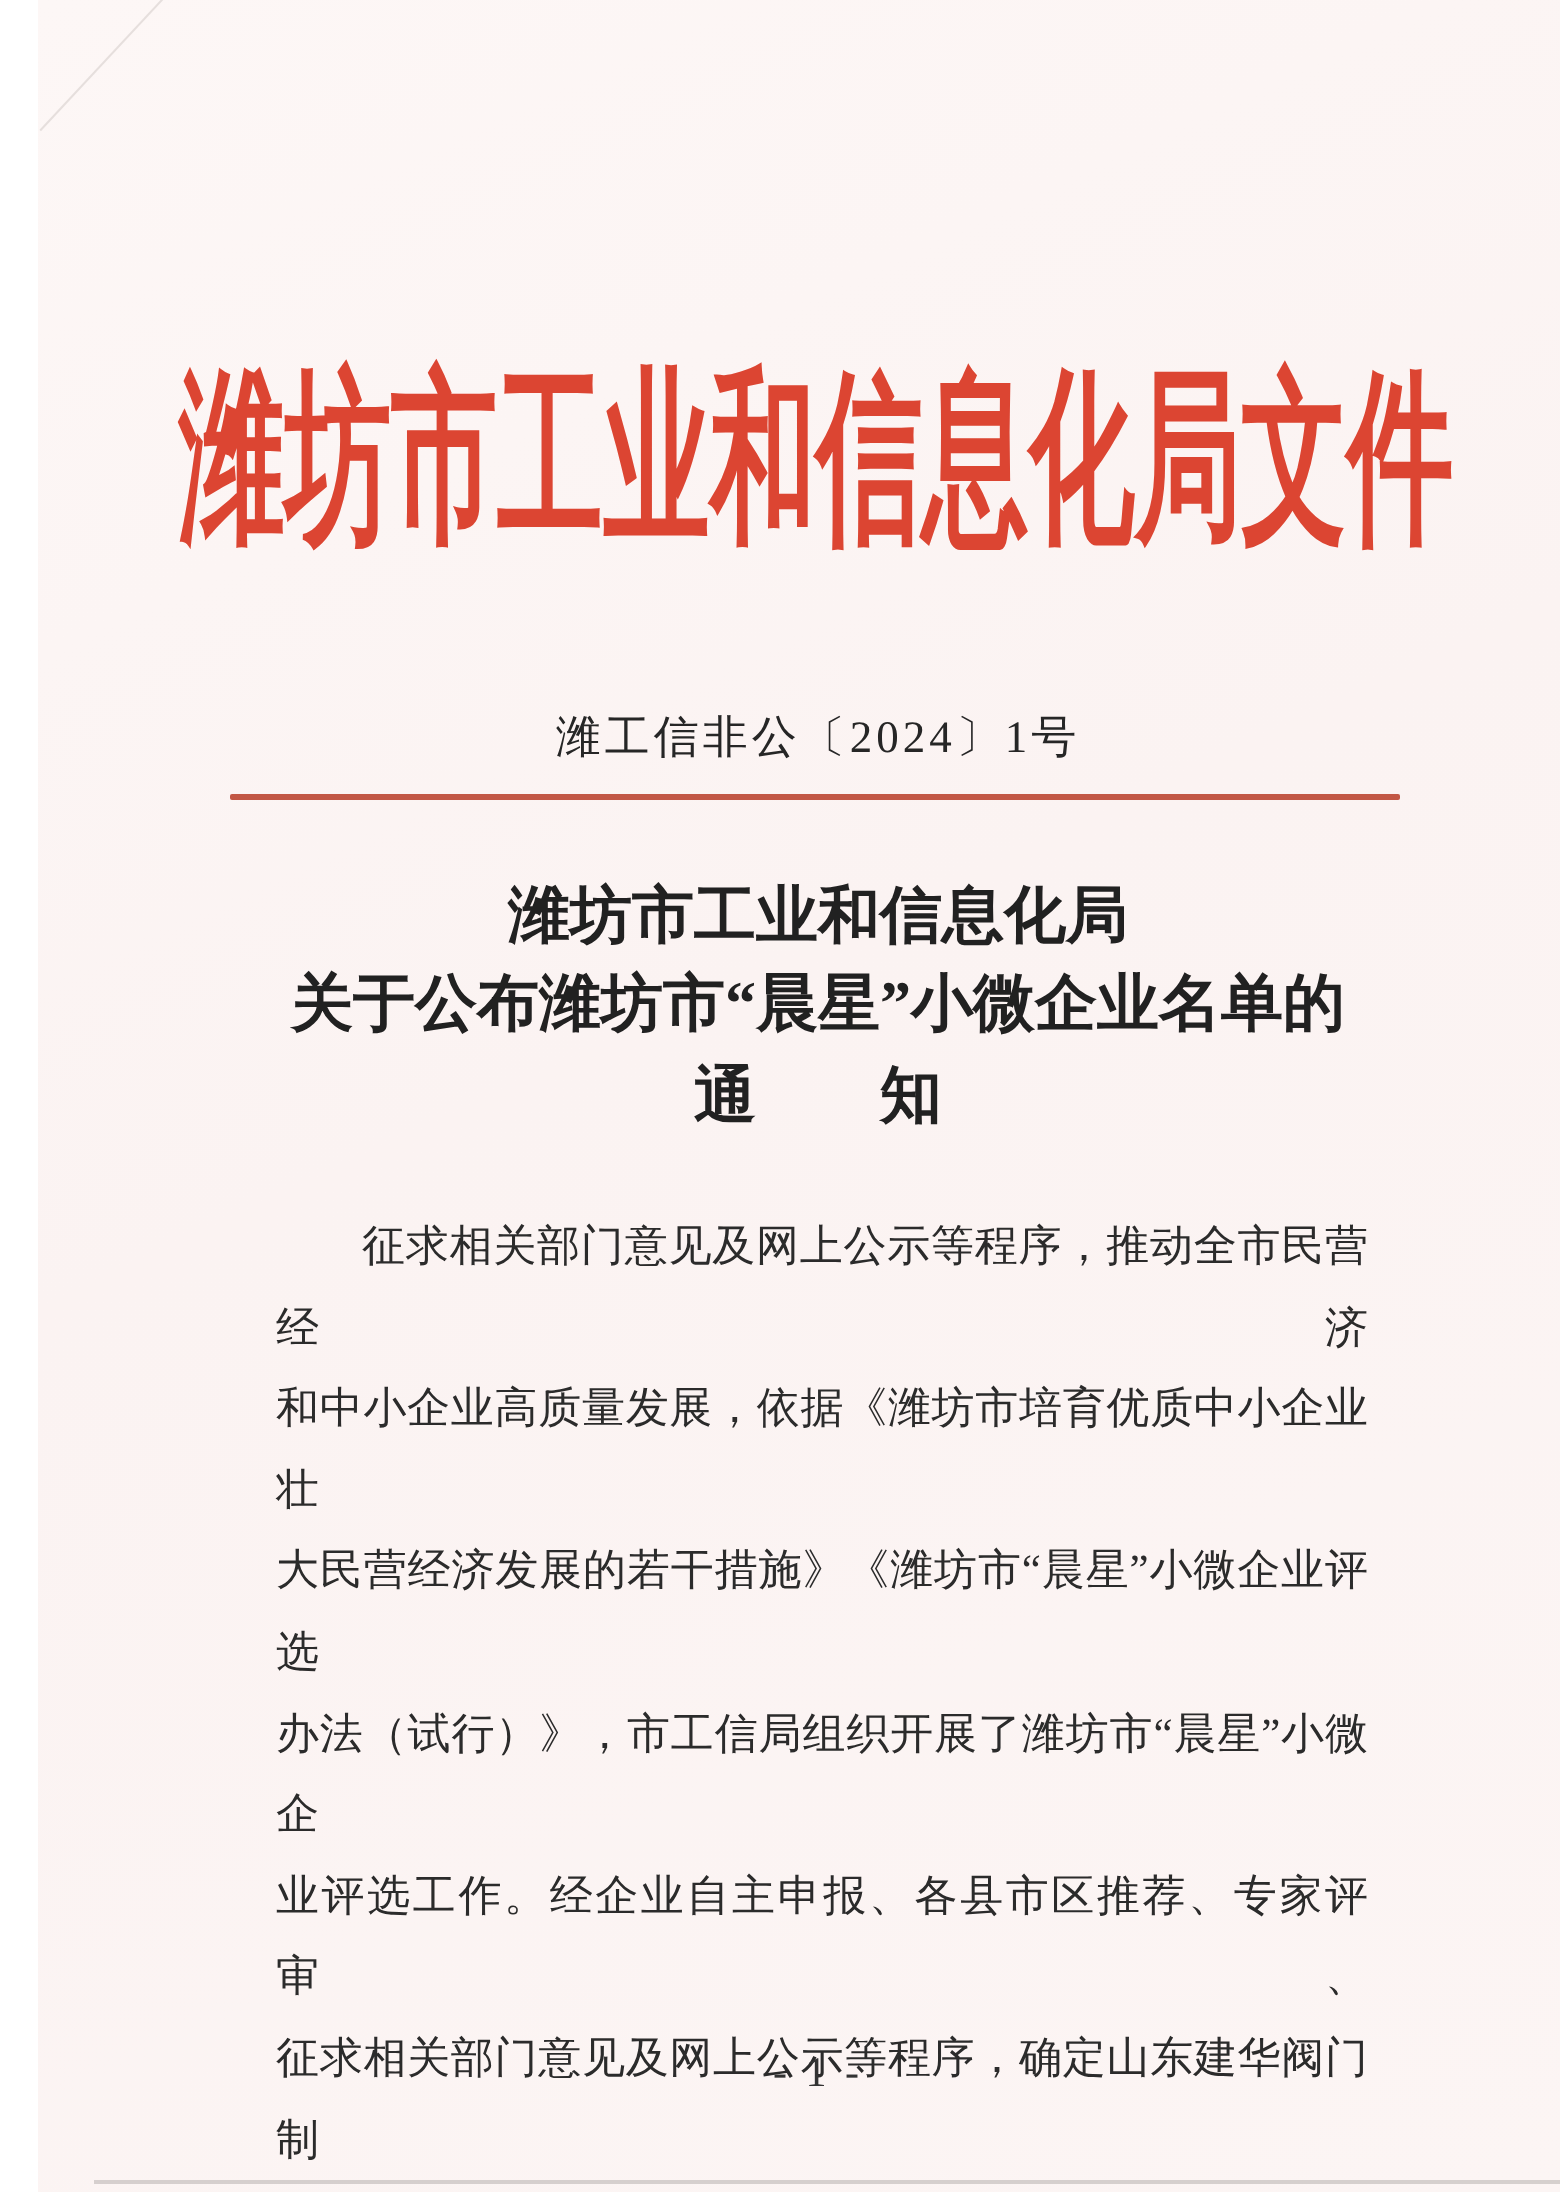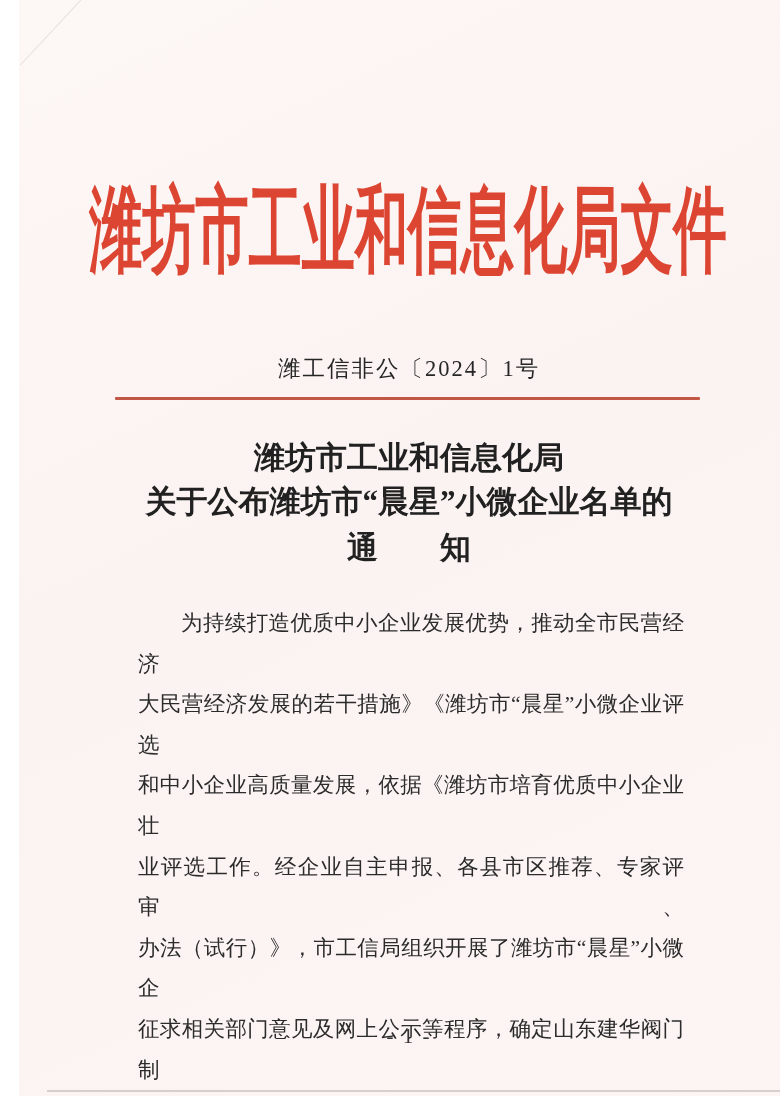--- a/index.html
+++ b/index.html
@@ -117,25 +117,25 @@
 
   <div class="rule"></div>
 
   <div class="title-block">
     <div class="t1">潍坊市工业和信息化局</div>
     <div class="t2">关于公布潍坊市“晨星”小微企业名单的</div>
     <div class="t3">通　　知</div>
   </div>
 
   <div class="body-block">
-    <div class="bline indent">为持续打造优质中小企业发展优势，推动全市民营经济</div>
+    <div class="bline indent">征求相关部门意见及网上公示等程序，推动全市民营经济</div>
+    <div class="bline">和中小企业高质量发展，依据《潍坊市培育优质中小企业壮</div>
     <div class="bline">大民营经济发展的若干措施》《潍坊市“晨星”小微企业评选</div>
-    <div class="bline">和中小企业高质量发展，依据《潍坊市培育优质中小企业壮</div>
+    <div class="bline">办法（试行）》，市工信局组织开展了潍坊市“晨星”小微企</div>
     <div class="bline">业评选工作。经企业自主申报、各县市区推荐、专家评审、</div>
-    <div class="bline">办法（试行）》，市工信局组织开展了潍坊市“晨星”小微企</div>
     <div class="bline">征求相关部门意见及网上公示等程序，确定山东建华阀门制</div>
 
   </div>
 
   <div class="pagenum">- 1 -</div>
 
   <div class="edge-bottom"></div>
 </div>
 
 </body></html>

